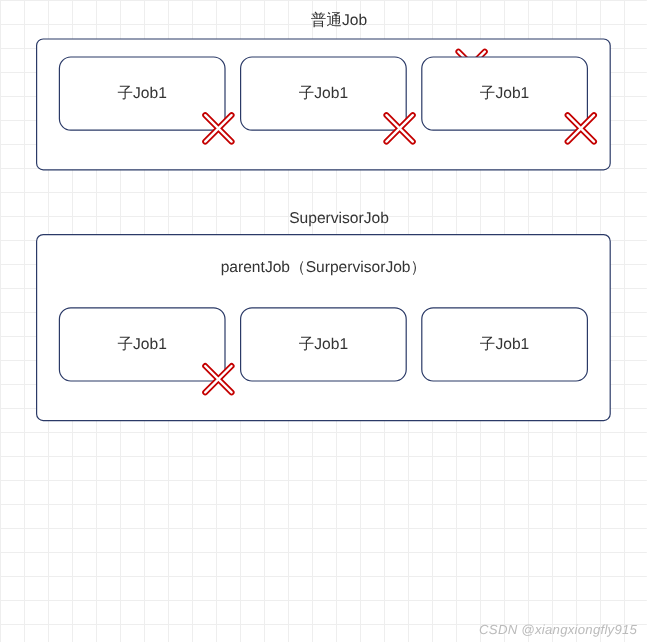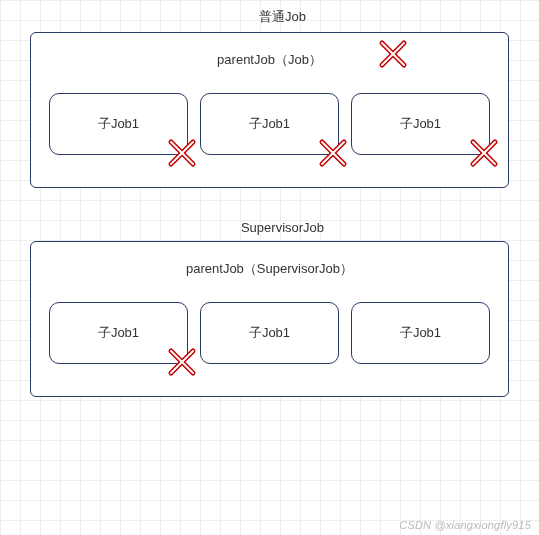--- a/index.html
+++ b/index.html
@@ -72,21 +72,20 @@
   
   .x-parent-top { top: 6px; right: 100px; }
   .x-child-br { bottom: -14px; right: -10px; }
 </style>
 </head>
 <body>
 
 <div class="section-title">普通Job</div>
 
 <div class="panel">
-  <div class="panel-title">parentJob（Job）</div>
 
   <div class="xmark x-parent-top">
     <svg viewBox="0 0 30 30">
         <g stroke="#c40000" stroke-width="5" stroke-linecap="round">
           <line x1="4" y1="4" x2="26" y2="26"></line>
           <line x1="26" y1="4" x2="4" y2="26"></line>
         </g>
         <g stroke="#fff" stroke-width="2" stroke-linecap="round">
           <line x1="4" y1="4" x2="26" y2="26"></line>
           <line x1="26" y1="4" x2="4" y2="26"></line>
@@ -141,21 +140,21 @@
       </div>
     </div>
   </div>
 </div>
 
 <div class="gap2"></div>
 
 <div class="section-title">SupervisorJob</div>
 
 <div class="panel">
-  <div class="panel-title">parentJob（SupervisorJob）</div>
+  <div class="panel-title">parentJob（SurpervisorJob）</div>
 
   <div class="row">
     <div class="child">
       <span>子Job1</span>
       <div class="xmark x-child-br">
         <svg viewBox="0 0 30 30">
             <g stroke="#c40000" stroke-width="5" stroke-linecap="round">
               <line x1="4" y1="4" x2="26" y2="26"></line>
               <line x1="26" y1="4" x2="4" y2="26"></line>
             </g>

